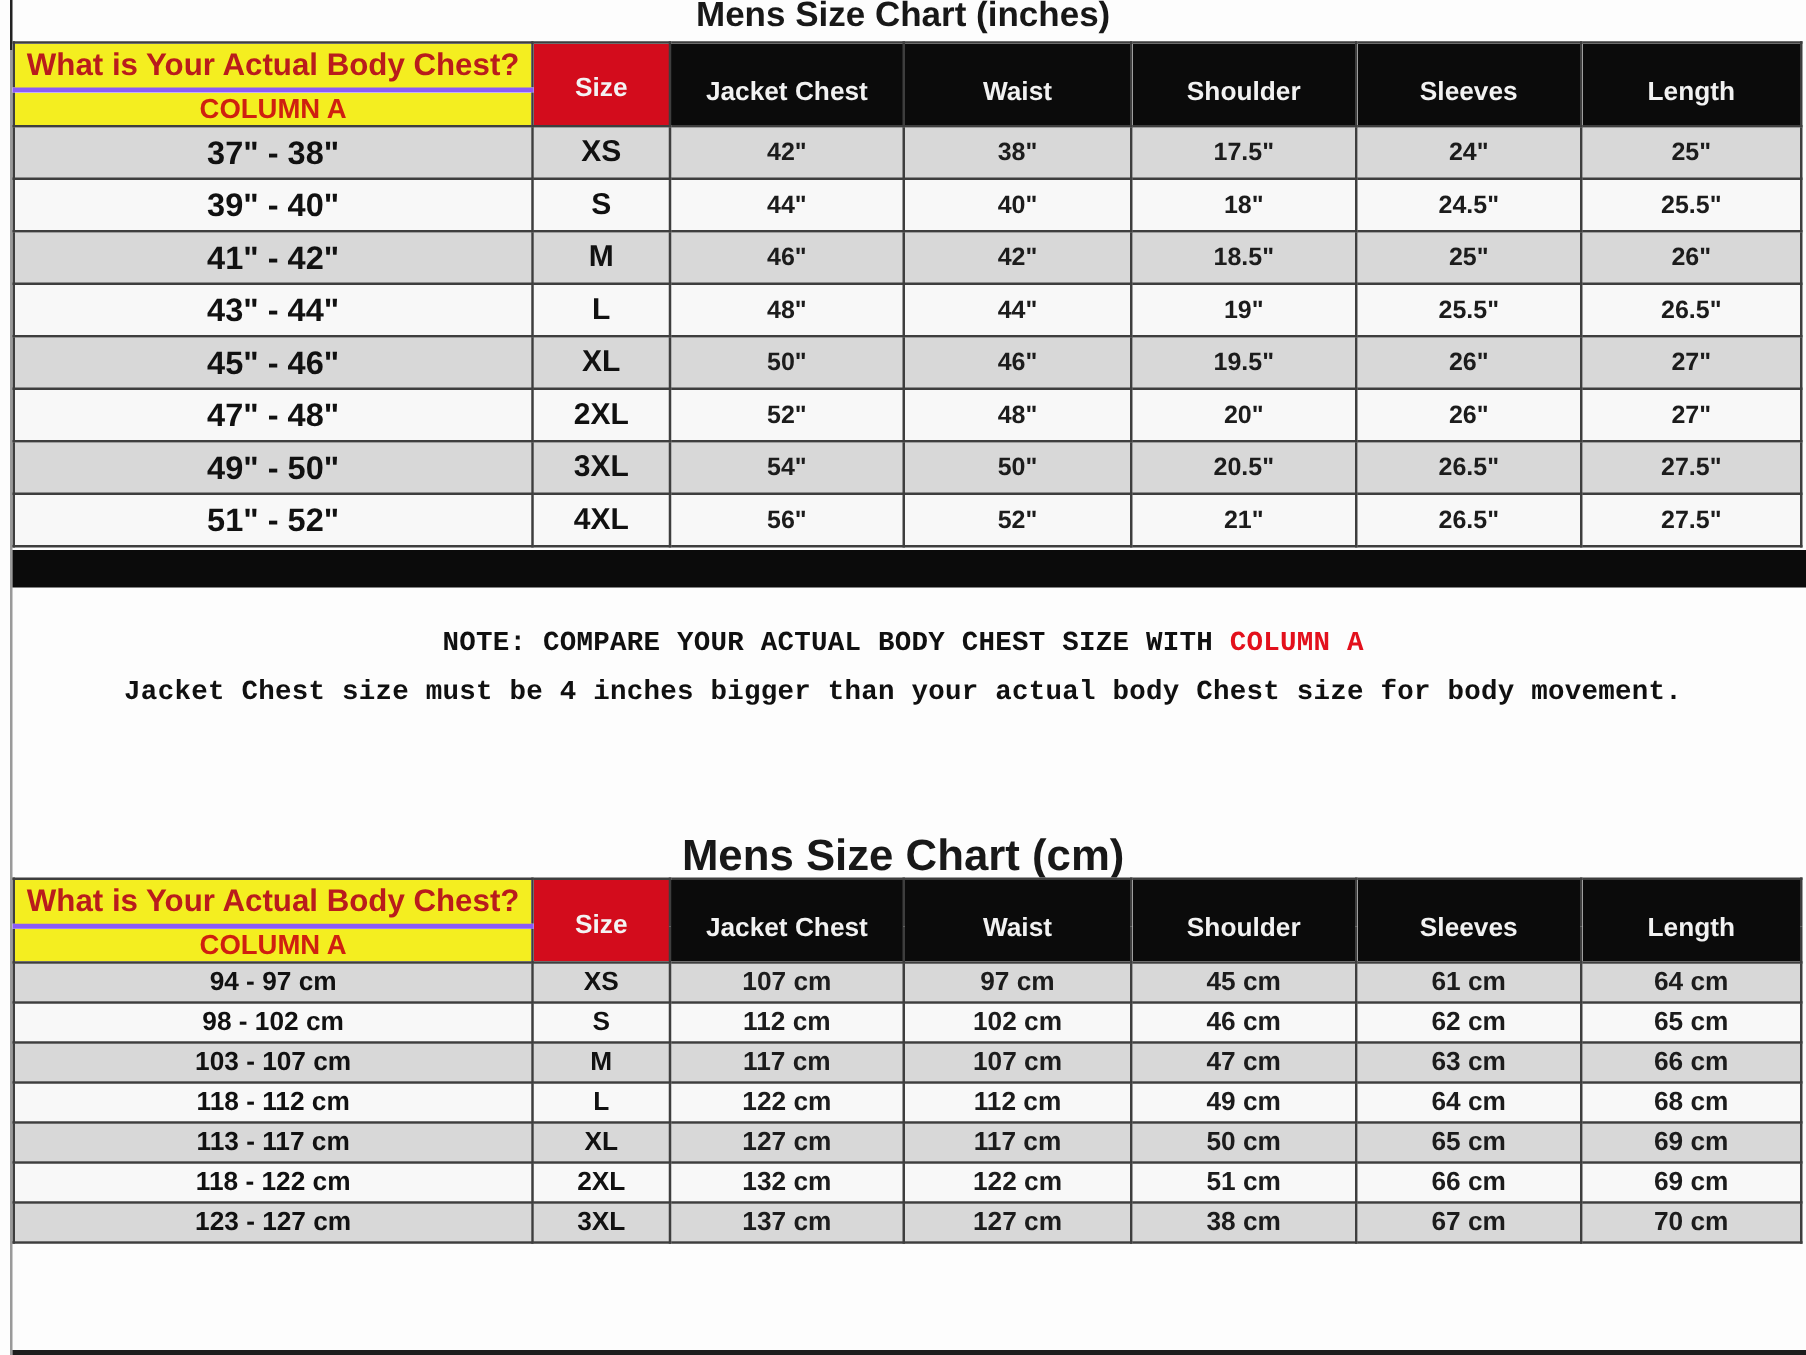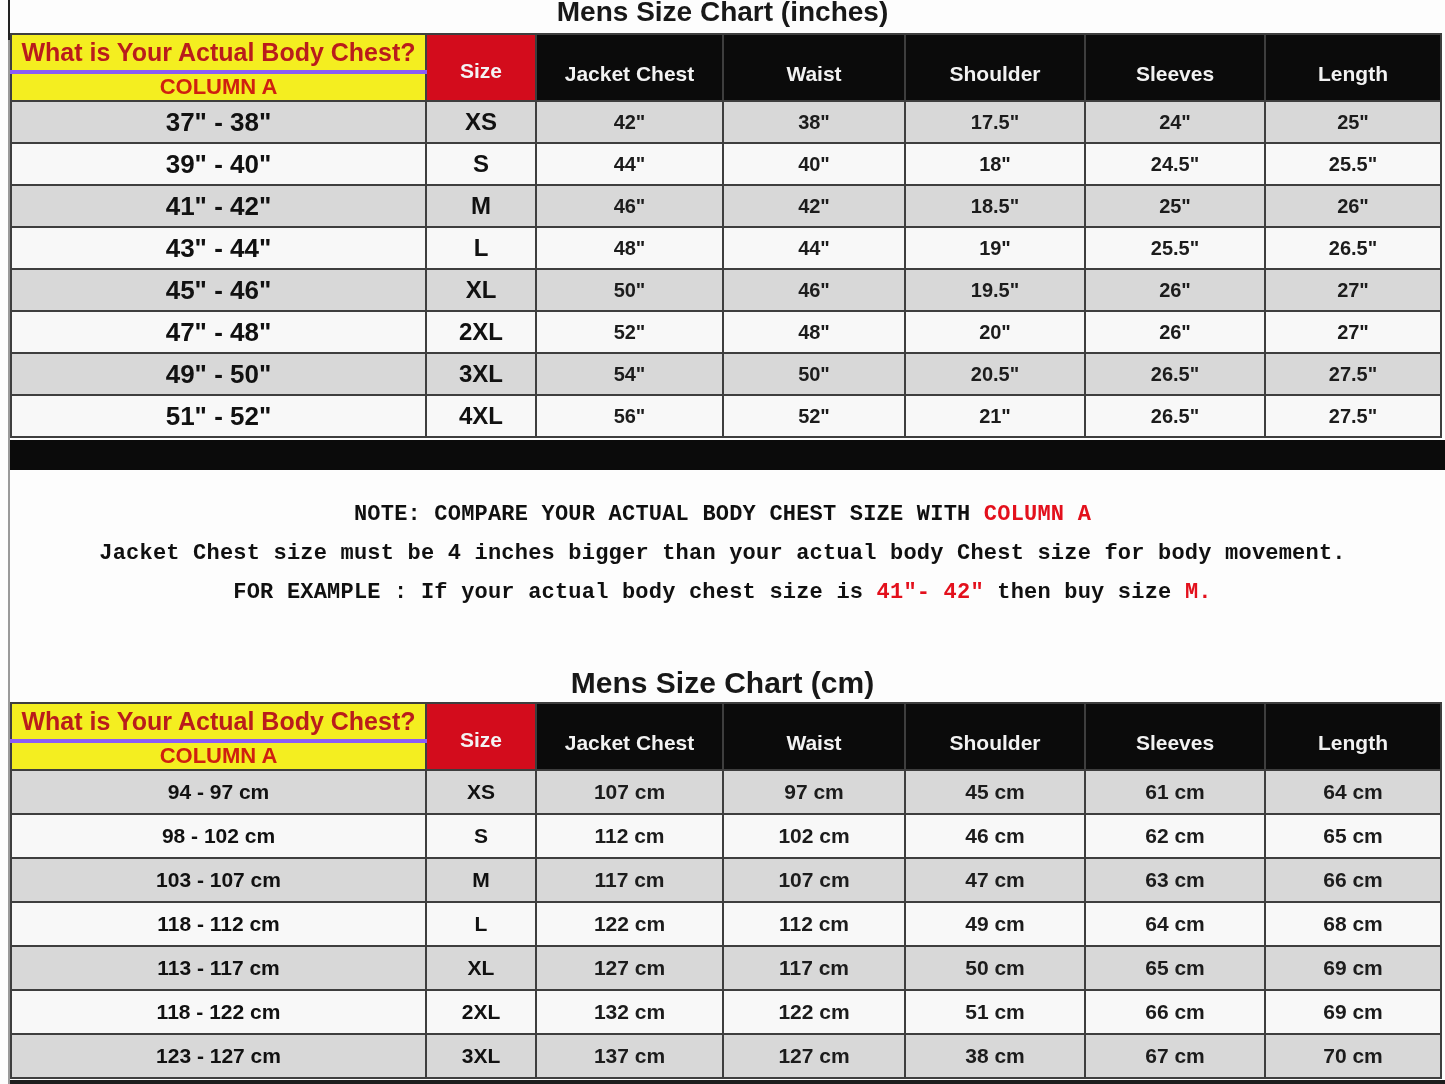--- a/index.html
+++ b/index.html
@@ -16,21 +16,21 @@
   .left-edge-line {
     position: absolute; left: 8px; top: 0; width: 2px; height: 100%;
     background: linear-gradient(#222 0 40px, #9a9a9a 40px 100%);
   }
   .chart-title {
     position: absolute; left: 0; width: 100%;
     text-align: center; font-size: 28px; font-weight: bold; color: #181818;
     line-height: 1.1;
   }
   .t1 { top: -3px; }
-  .t2 { top: 666px; font-size: 30px; }
+  .t2 { top: 666px; font-size: 35px; }
 
   table.size-table {
     position: absolute; left: 10px; width: 1430px;
     border-collapse: collapse; table-layout: fixed;
     background: #fff;
   }
   table.inches { top: 33px; }
   table.cm     { top: 702px; }
   th, td {
     border: 2px solid var(--border, #3e3e3e);
@@ -48,21 +48,21 @@
   }
   .th-size {
     background: var(--red, #d30c1c); color: #f3f3f3;
     font-size: 21px; font-weight: bold; vertical-align: top; padding-top: 24px;
   }
   .th-black {
     background: var(--black, #0b0b0b); color: #f2f2f2;
     font-size: 21px; font-weight: bold; vertical-align: top; padding-top: 27px;
   }
   table.inches tbody tr { height: 42px; }
-  table.cm tbody tr { height: 44px; }
+  table.cm tbody tr { height: 32px; }
   tbody tr:nth-child(odd)  { background: var(--row-gray, #d8d8d8); }
   tbody tr:nth-child(even) { background: var(--row-light, #f8f8f8); }
   td { font-size: 20px; font-weight: bold; color: #1c1c1c; }
   table.cm td { font-size: 21px; }
   td.c0 { font-size: 26px; font-weight: bold; color: #111; }
   td.c1 { font-size: 24px; font-weight: bold; color: #111; }
 
   .black-bar {
     position: absolute; left: 10px; top: 440px; width: 1435px; height: 30px;
     background: var(--black, #0b0b0b);
@@ -188,21 +188,20 @@
           <td class="c6">27.5"</td>
         </tr>
       </tbody>
   </table>
 
   <div class="black-bar"></div>
 
   <div class="note">
     <p><span>NOTE: COMPARE YOUR ACTUAL BODY CHEST SIZE WITH </span><span class="red">COLUMN A</span></p>
     <p>Jacket Chest size must be 4 inches bigger than your actual body Chest size for body movement.</p>
-    <p><span>FOR EXAMPLE : If your actual body chest size is </span><span class="red">41"- 42"</span><span> then buy size </span><span class="red">M.</span></p>
   </div>
 
   <div class="chart-title t2">Mens Size Chart (cm)</div>
 
   <table class="size-table cm">
     <colgroup>
       <col style="width:415px">
         <col style="width:110px">
         <col style="width:187px">
       <col style="width:182px">

